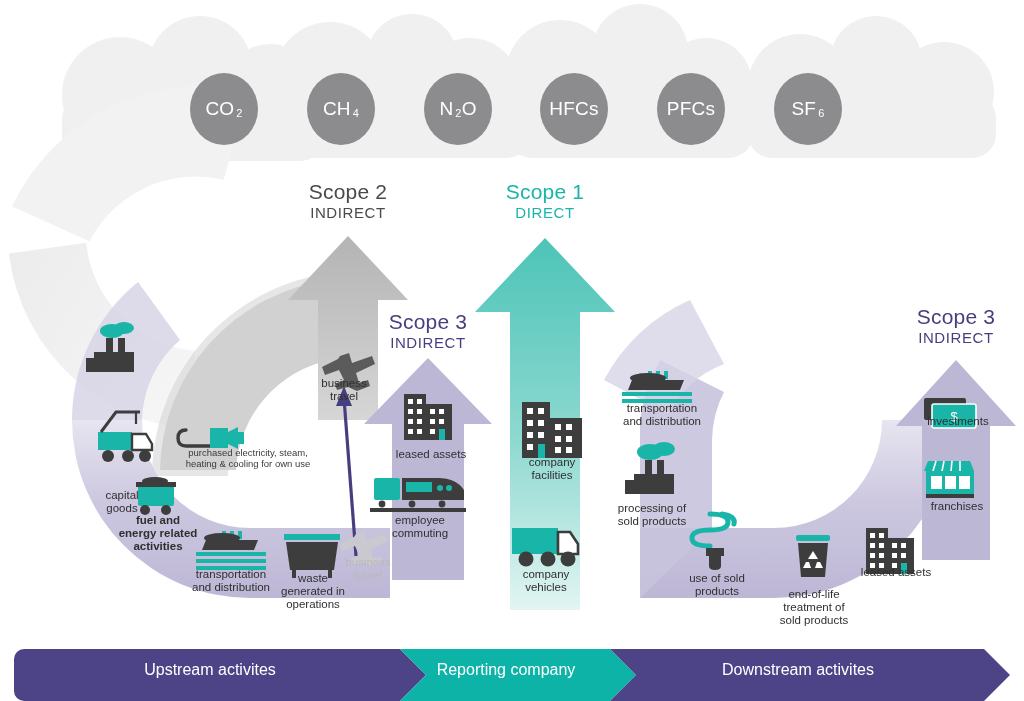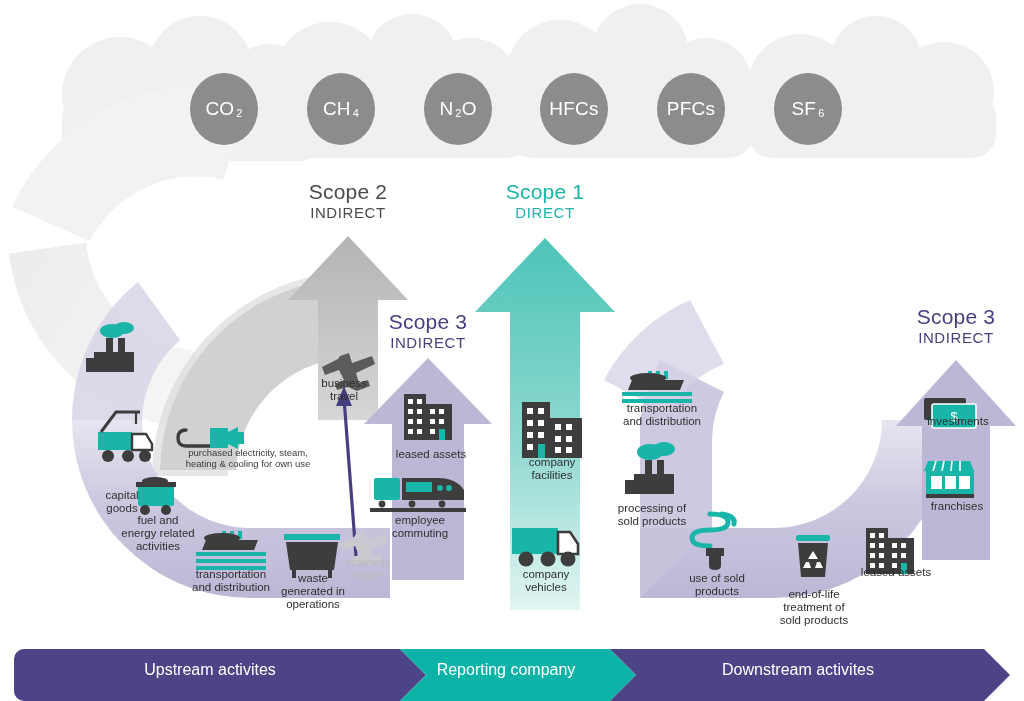--- a/index.html
+++ b/index.html
@@ -385,21 +385,21 @@
   </div>
   <div class="scope-h" style="left:896px;top:305px;width:120px;color:#463f7f;">
     <span class="t">Scope 3</span>
     <span class="s">INDIRECT</span>
   </div>
 
   <div class="lbl item-label" style="left:76px;top:477px;width:92px;margin-top:12px;">
       <span>capital</span>
       <span>goods</span>
     </div>
-  <div class="lbl item-label" style="left:104px;top:514px;width:108px;">
+  <div class="lbl item-label" style="left:104px;top:514px;width:108px;font-weight:bold;">
       <span>fuel and</span>
       <span>energy related</span>
       <span>activities</span>
     </div>
   <div class="lbl item-label" style="left:168px;top:568px;width:126px;">
       <span>transportation</span>
       <span>and distribution</span>
     </div>
   <div class="lbl item-label" style="left:266px;top:572px;width:94px;">
       <span>waste</span>

